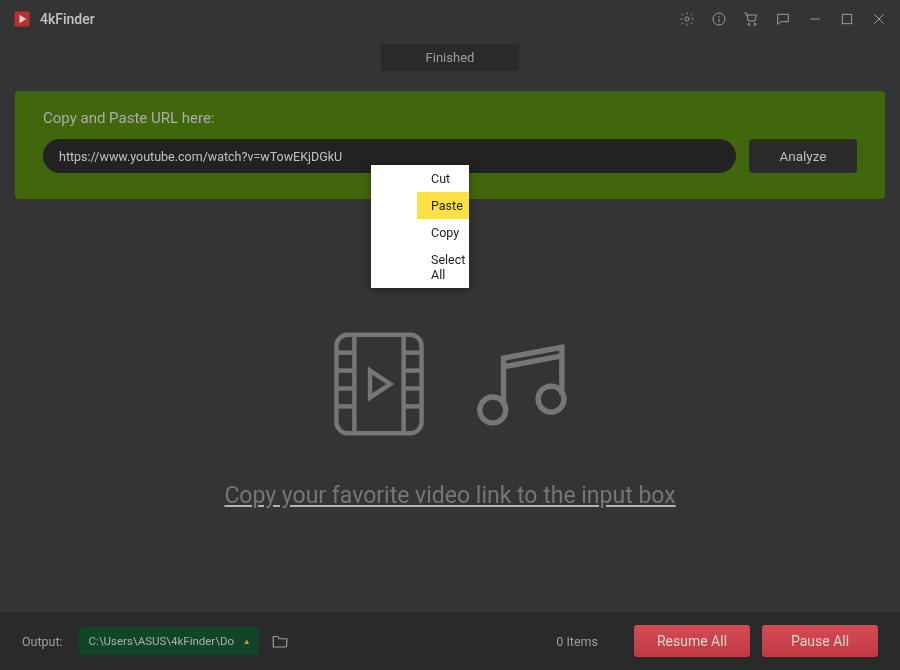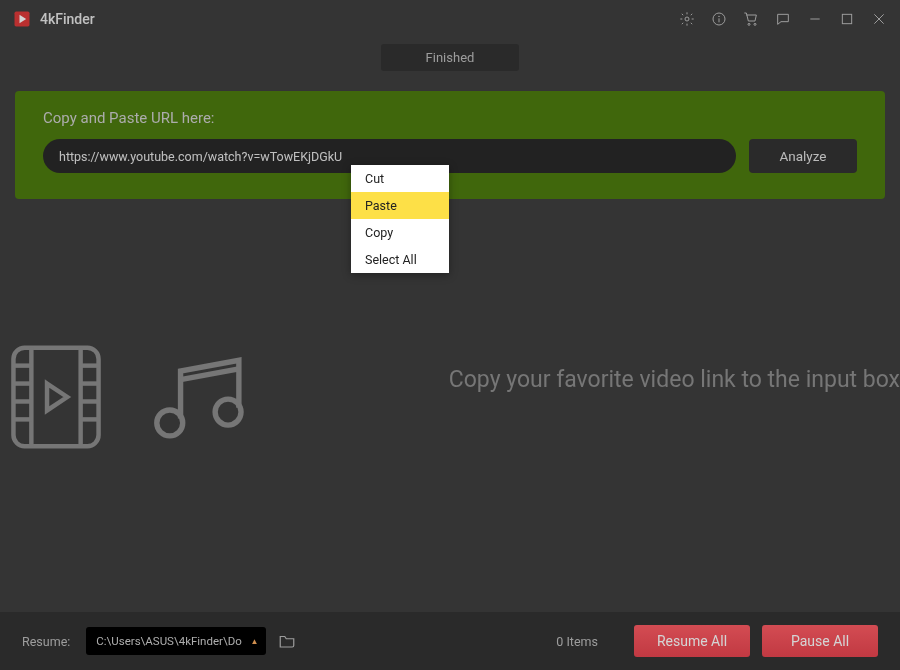--- a/index.html
+++ b/index.html
@@ -18,32 +18,32 @@
     .tab { width: 138px; text-align: center; padding: 6px 0; font-size: 13px; cursor: pointer; }
     .tab.active { background: #646464; color: #fff; }
     .tab.inactive { background: #333333; color: #bdbdbd; }
 
     .url-card { background: #4d7c0f; margin: 20px 15px 0 15px; border-radius: 4px; padding: 18px 28px 26px 28px; }
     .url-label { font-size: 15px; color: #cfcfcf; margin-bottom: 12px; }
     .url-row { display: flex; gap: 13px; align-items: center; }
     .url-input { flex: 1; background: #2a2a2a; border: none; border-radius: 18px; height: 34px; padding: 0 16px; color: #e6e6e6; font-size: 12.5px; outline: none; }
     .analyze-btn { background: #333333; border: none; color: #e0e0e0; font-size: 13.5px; border-radius: 4px; height: 34px; width: 108px; cursor: pointer; }
 
-    .context-menu { position: absolute; left: 351px; top: 165px; width: 98px; background: #fff; color: #222; box-shadow: 0 2px 8px rgba(0,0,0,.35); font-size: 12.5px; z-index: 100; }
+    .context-menu { position: absolute; left: 371px; top: 165px; width: 98px; background: #fff; color: #222; box-shadow: 0 2px 8px rgba(0,0,0,.35); font-size: 12.5px; z-index: 100; padding-left: 46px; }
     .ctx-item { padding: 6px 14px; cursor: pointer; }
     .ctx-item.hovered { background: #fde047; }
 
-    .main-area { display: flex; flex-direction: row; align-items: center; justify-content: space-between; height: 360px; }
+    .main-area { display: flex; flex-direction: column; align-items: center; justify-content: center; height: 360px; text-decoration: underline; }
     .placeholder-icons { display: flex; gap: 34px; align-items: center; margin-bottom: 34px; margin-top: 70px; }
     .placeholder-icons svg { stroke: #8e8e8e; fill: none; }
     .placeholder-text { font-size: 23px; color: #8e8e8e; }
 
     .footer { position: absolute; bottom: 0; left: 0; right: 0; height: 58px; background: #333333; display: flex; align-items: center; padding: 0 22px; gap: 12px; }
     .footer .output-label { font-size: 12.5px; color: #bdbdbd; margin-right: 4px; }
-    .output-path { background: #000000; border-radius: 3px; height: 28px; width: 180px; display: flex; align-items: center; padding: 0 10px; font-size: 11.5px; color: #d0d0d0; cursor: pointer; position: relative; white-space: nowrap; overflow: hidden; text-overflow: ellipsis; }
+    .output-path { background: #14532d; border-radius: 3px; height: 28px; width: 180px; display: flex; align-items: center; padding: 0 10px; font-size: 11.5px; color: #d0d0d0; cursor: pointer; position: relative; white-space: nowrap; overflow: hidden; text-overflow: ellipsis; }
     .output-path .caret { position: absolute; right: 8px; color: #f9ac5f; font-size: 8px; }
     .folder-icon { color: #bdbdbd; cursor: pointer; display: flex; align-items: center; }
     .footer .spacer { flex: 1; }
     .items-count { font-size: 12.5px; color: #bdbdbd; margin-right: 24px; }
     .pill-btn { height: 32px; width: 116px; border-radius: 3px; border: none; color: #fff; font-size: 14px; cursor: pointer; }
     .resume-btn { background: linear-gradient(#fe5c64, #e94550); }
     .pause-btn { background: linear-gradient(#fe5c64, #e94550); }
 
     .dim-overlay { position: absolute; inset: 0; background: rgba(0,0,0,0.17); pointer-events: none; z-index: 50; }
   </style>
@@ -138,21 +138,21 @@
       <path d="M32 70 V26 l54 -10 V60" stroke-width="5" fill="none"></path>
       <line x1="32" y1="34" x2="86" y2="24" stroke-width="5"></line>
       <circle cx="22" cy="74" r="12" stroke-width="5"></circle>
       <circle cx="76" cy="64" r="12" stroke-width="5"></circle>
     </svg>
   </div>
   <div class="placeholder-text">Copy your favorite video link to the input box</div>
 </div>
 
 <div class="footer">
-  <span class="output-label">Resume:</span>
+  <span class="output-label">Output:</span>
   <div class="output-path">
     <span>C:\Users\ASUS\4kFinder\Do</span>
     <span class="caret">▲</span>
   </div>
   <span class="folder-icon">
     <svg viewBox="0 0 24 24" width="18" height="18" stroke="#bdbdbd" fill="none" stroke-width="1.6">
         <path d="M3 6h6l2 3h10v9a2 2 0 0 1-2 2H3V6z"></path>
       </svg>
   </span>
   <span class="spacer"></span>

